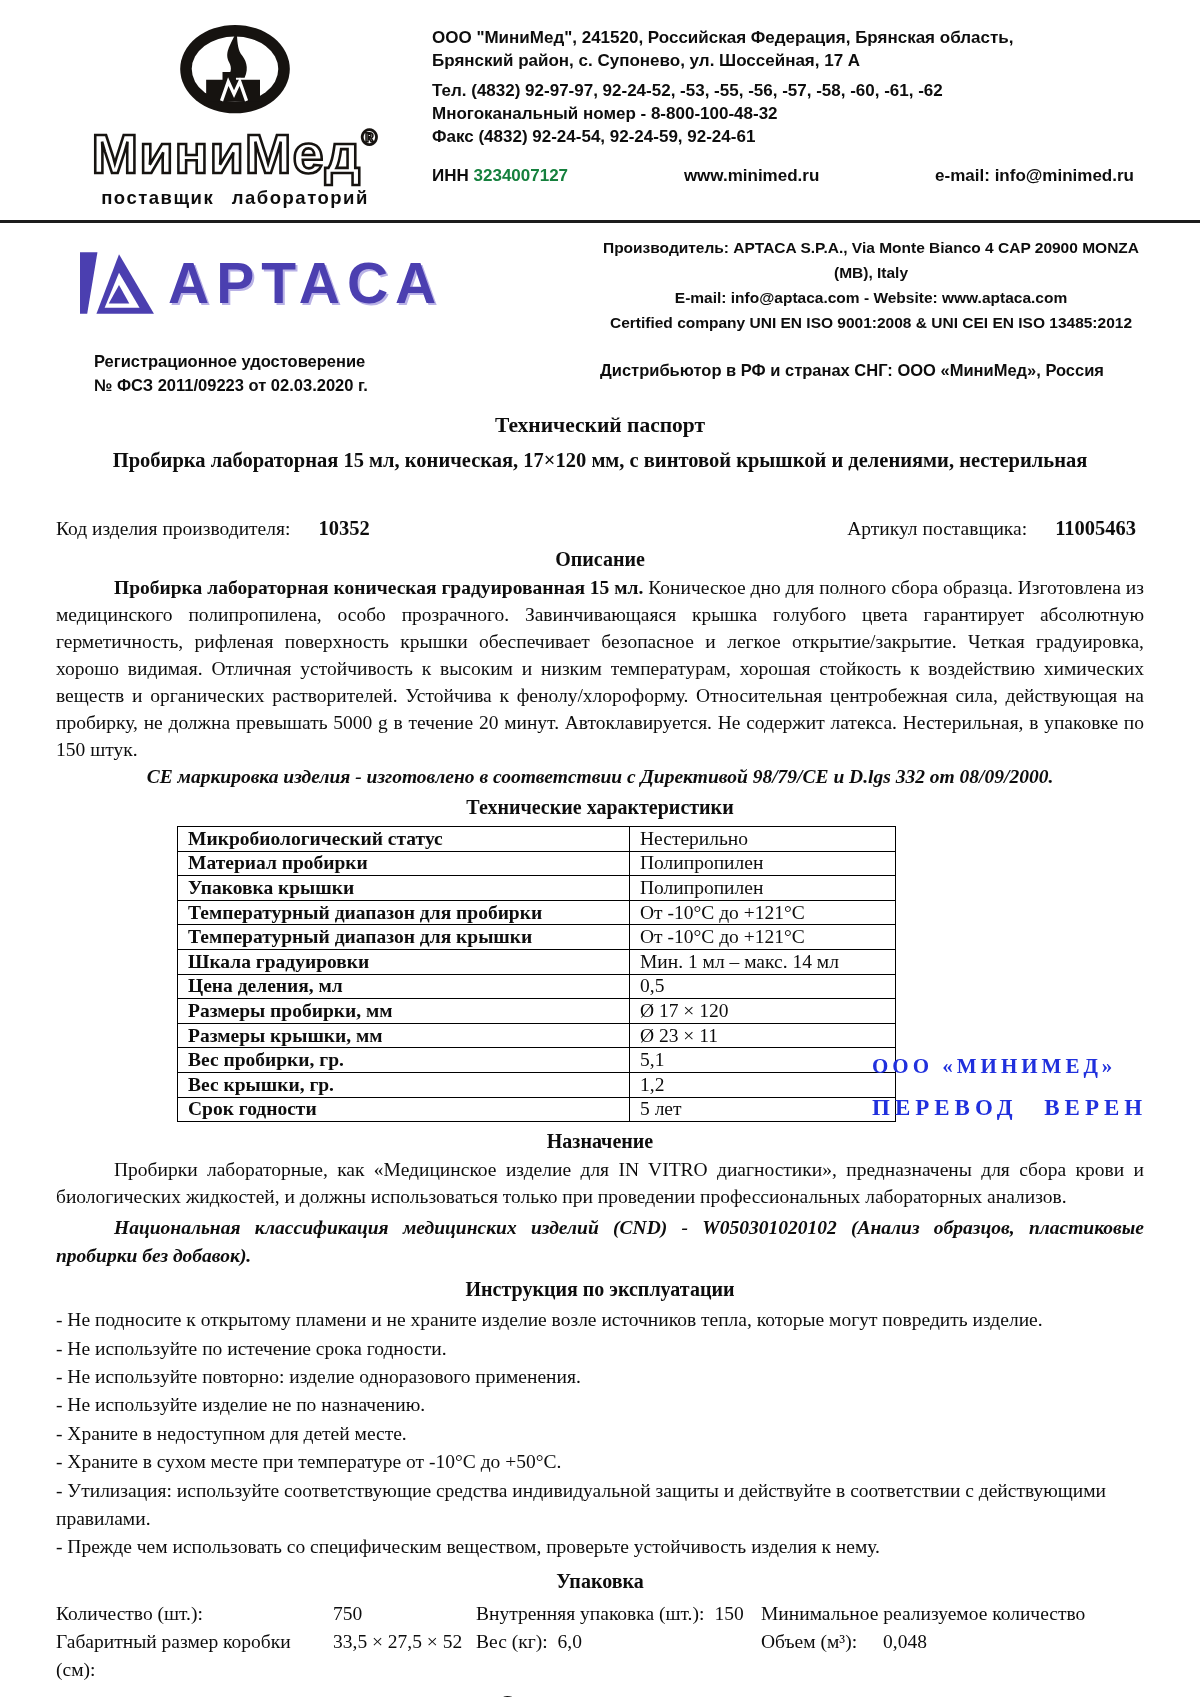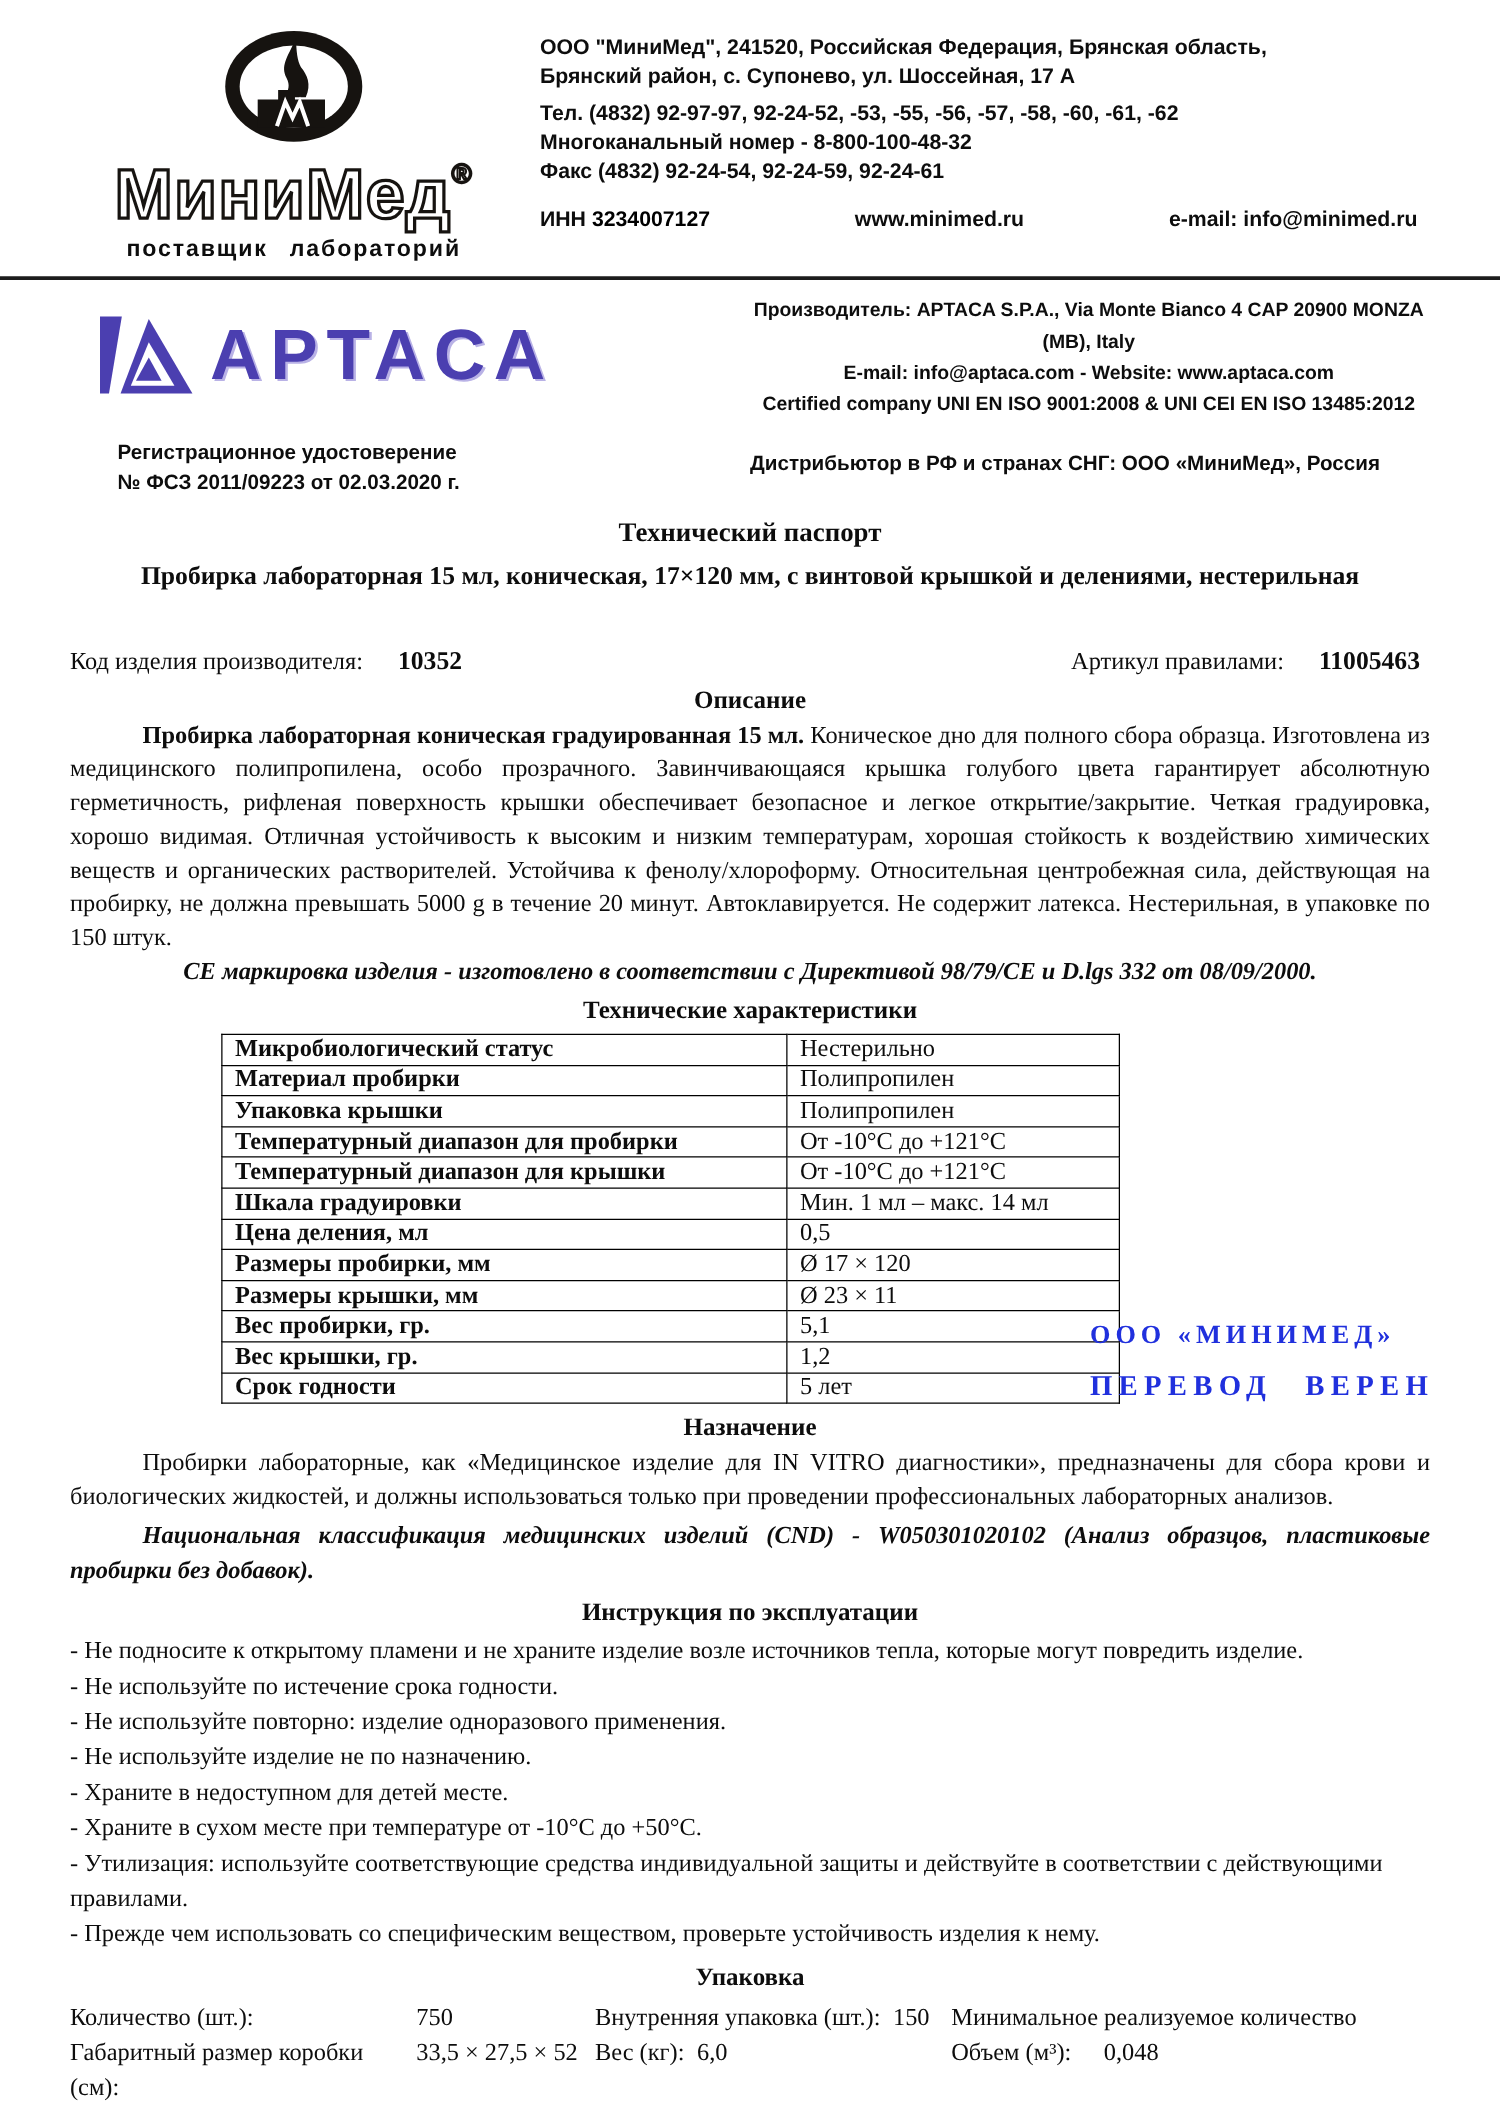--- a/index.html
+++ b/index.html
@@ -25,21 +25,21 @@
     font-size:18.5px; letter-spacing:1.5px; word-spacing:11px; margin-top:5px;
   }
   .header-info {
     flex:1; padding-left:32px; padding-top:4px;
     font-family:"Liberation Sans", sans-serif; font-weight:bold;
     font-size:17px; line-height:23px;
   }
   .hi-block { margin-top:0; }
   .hi-block + .hi-block { margin-top:7px; }
   .inn-row { display:flex; justify-content:space-between; margin-top:16px; padding-right:4px; }
-  .inn-num { color:#000000; }
+  .inn-num { color:#15803d; }
   .divider { height:3px; background:#1c1c1c; margin:3px 0 0 0; }
   
   .aptaca-row { display:flex; align-items:center; padding:8px 58px 0 80px; }
   .aptaca-logo { width:520px; flex:none; display:flex; align-items:center; gap:12px; }
   .aptaca-logo svg { width:76px; height:66px; }
   .aptaca-word {
     font-family:"Liberation Sans", sans-serif; font-weight:bold;
     font-size:57px; letter-spacing:7px; color:#4b3fb0; line-height:1;
     text-shadow:2px 2px 0 #b9b2e6;
   }
@@ -173,21 +173,21 @@
 
   <div class="doc-title">Технический паспорт</div>
   <div class="product-title">Пробирка лабораторная 15 мл, коническая, 17×120 мм, с винтовой крышкой и делениями, нестерильная</div>
 
   <div class="code-row">
     <div class="code-group">
       <span>Код изделия производителя:</span>
       <span class="code-value">10352</span>
     </div>
     <div class="code-group">
-      <span>Артикул правилами:</span>
+      <span>Артикул поставщика:</span>
       <span class="code-value">11005463</span>
     </div>
   </div>
 
   <div class="section-heading">Описание</div>
   <p class="para"><span class="lead">Пробирка лабораторная коническая градуированная 15 мл.</span> <span>Коническое дно для полного сбора образца. Изготовлена из медицинского полипропилена, особо прозрачного. Завинчивающаяся крышка голубого цвета гарантирует абсолютную герметичность, рифленая поверхность крышки обеспечивает безопасное и легкое открытие/закрытие. Четкая градуировка, хорошо видимая. Отличная устойчивость к высоким и низким температурам, хорошая стойкость к воздействию химических веществ и органических растворителей. Устойчива к фенолу/хлороформу. Относительная центробежная сила, действующая на пробирку, не должна превышать 5000 g в течение 20 минут. Автоклавируется. Не содержит латекса. Нестерильная, в упаковке по 150 штук.</span></p>
   <div class="ce-line">СЕ маркировка изделия - изготовлено в соответствии с Директивой 98/79/СЕ и D.lgs 332 от 08/09/2000.</div>
 
   <div class="section-heading">Технические характеристики</div>
   <div class="table-wrap">

